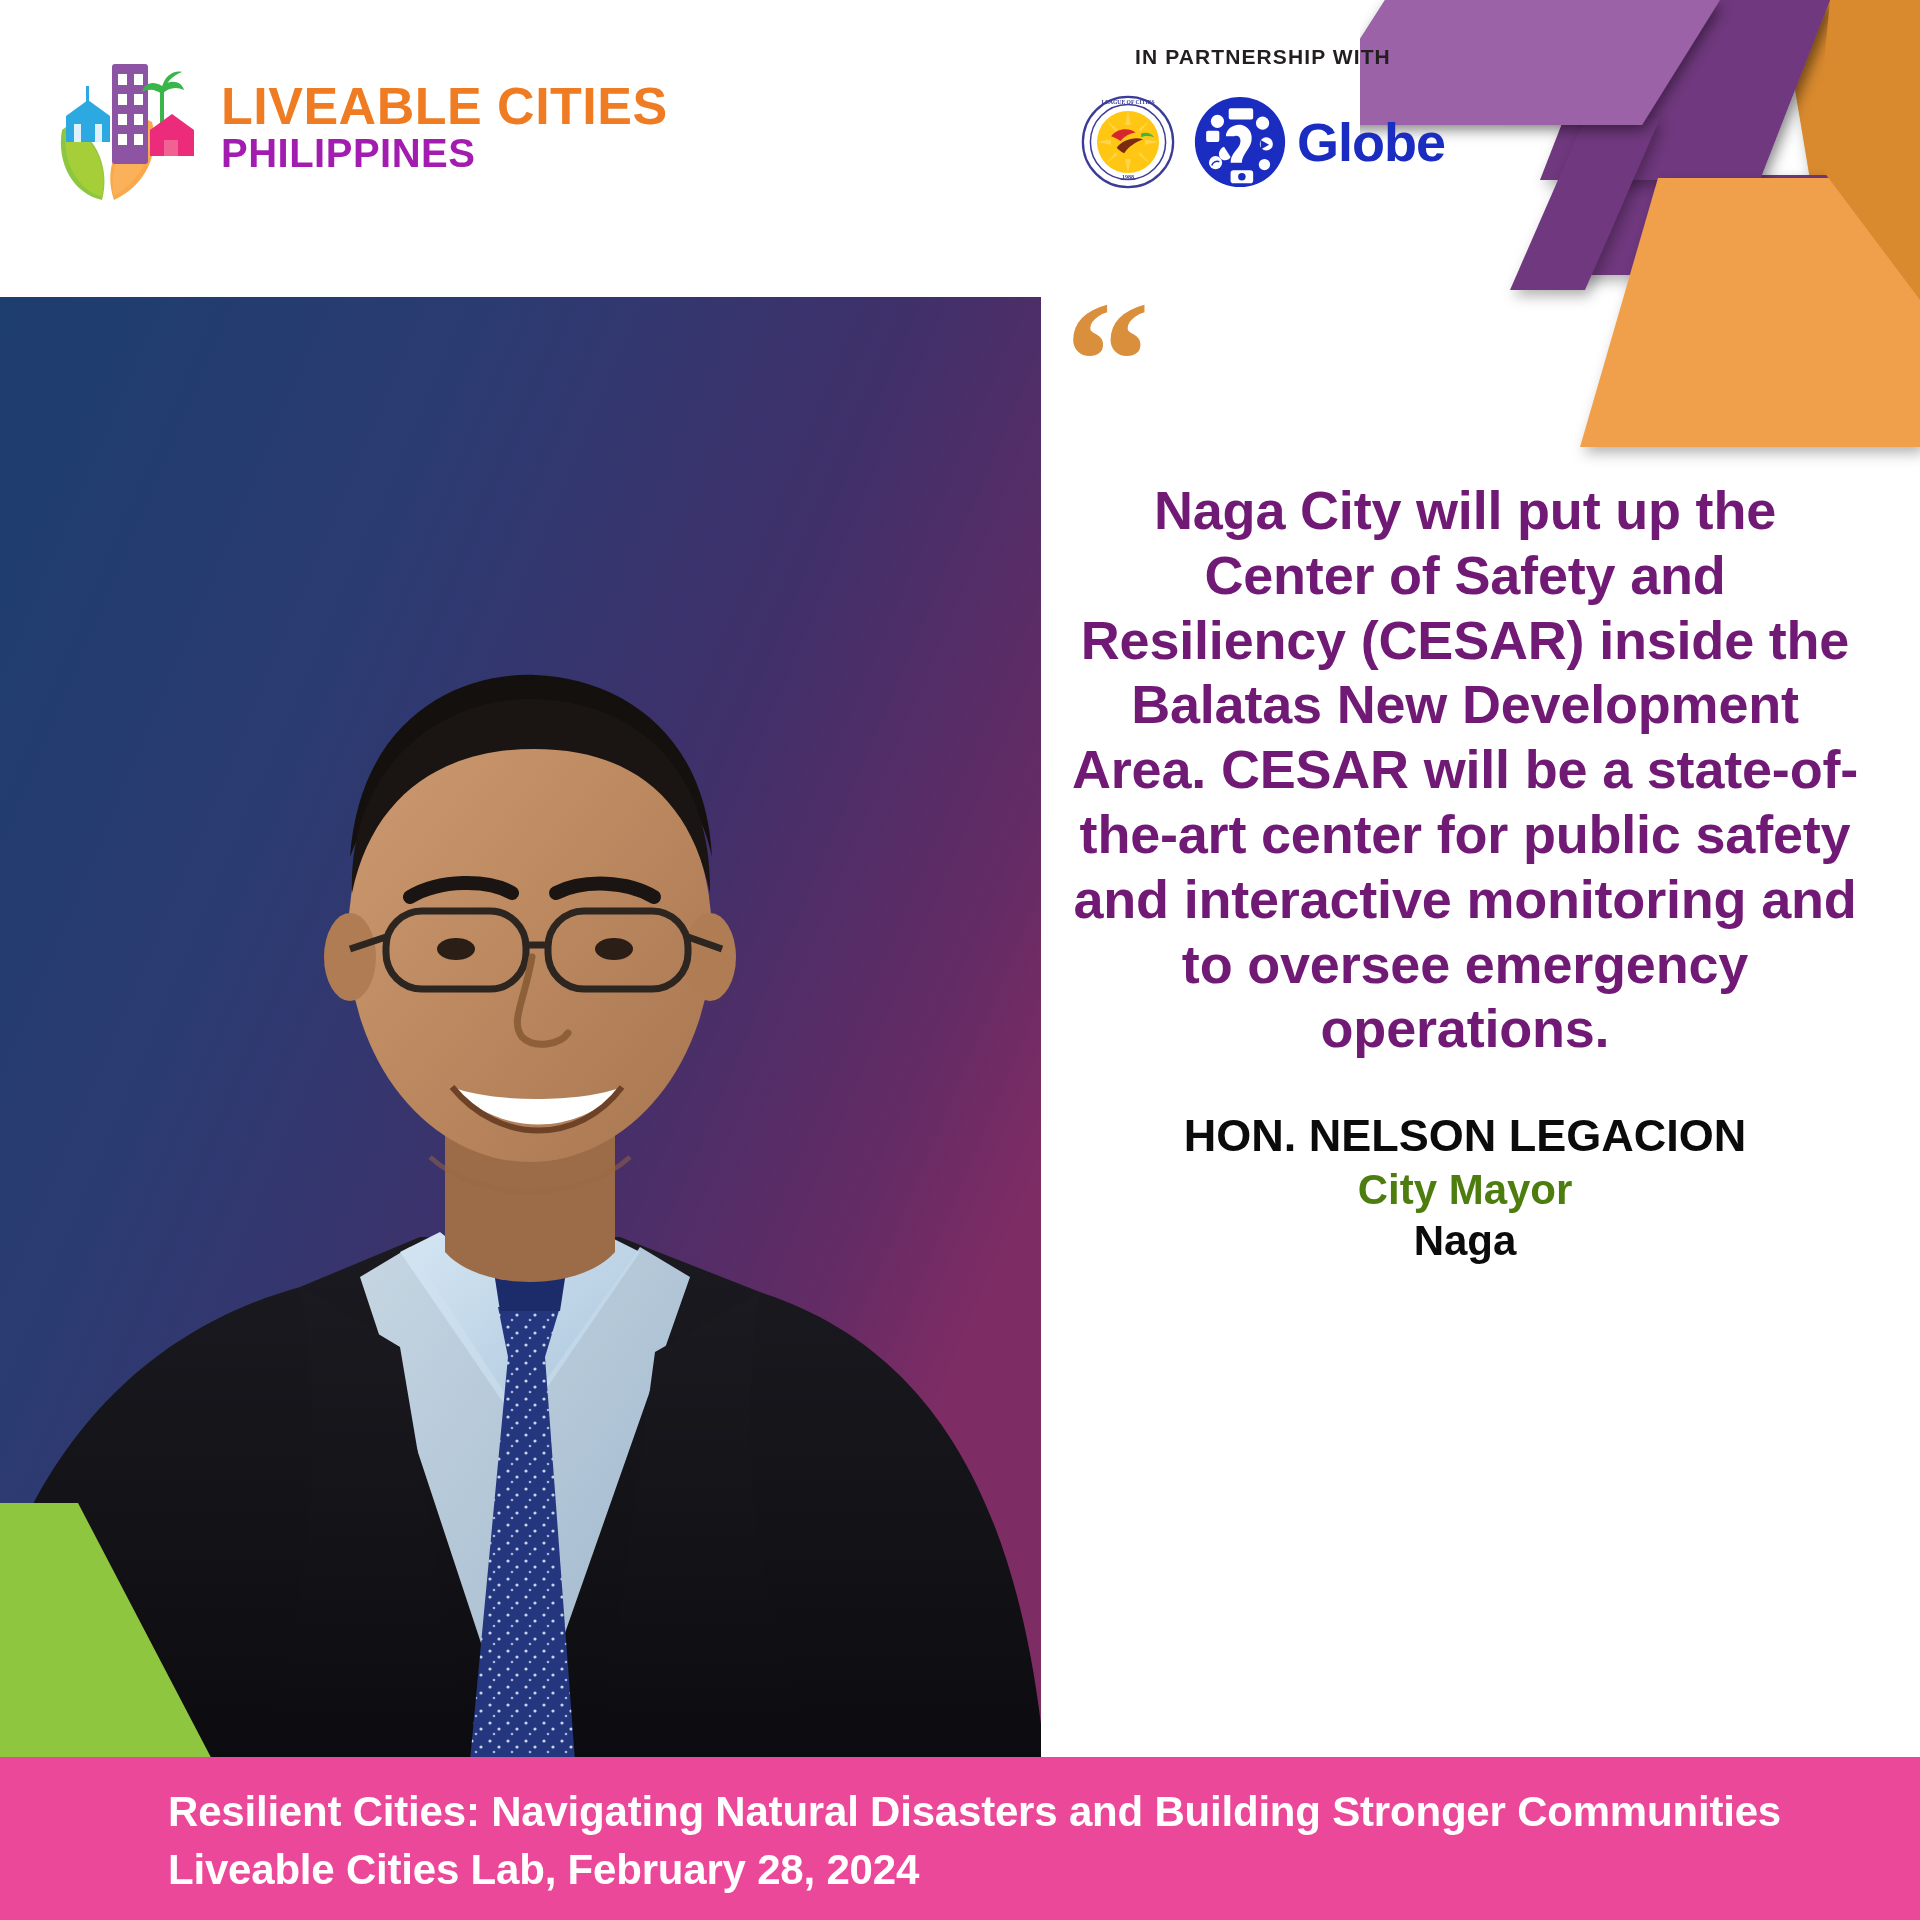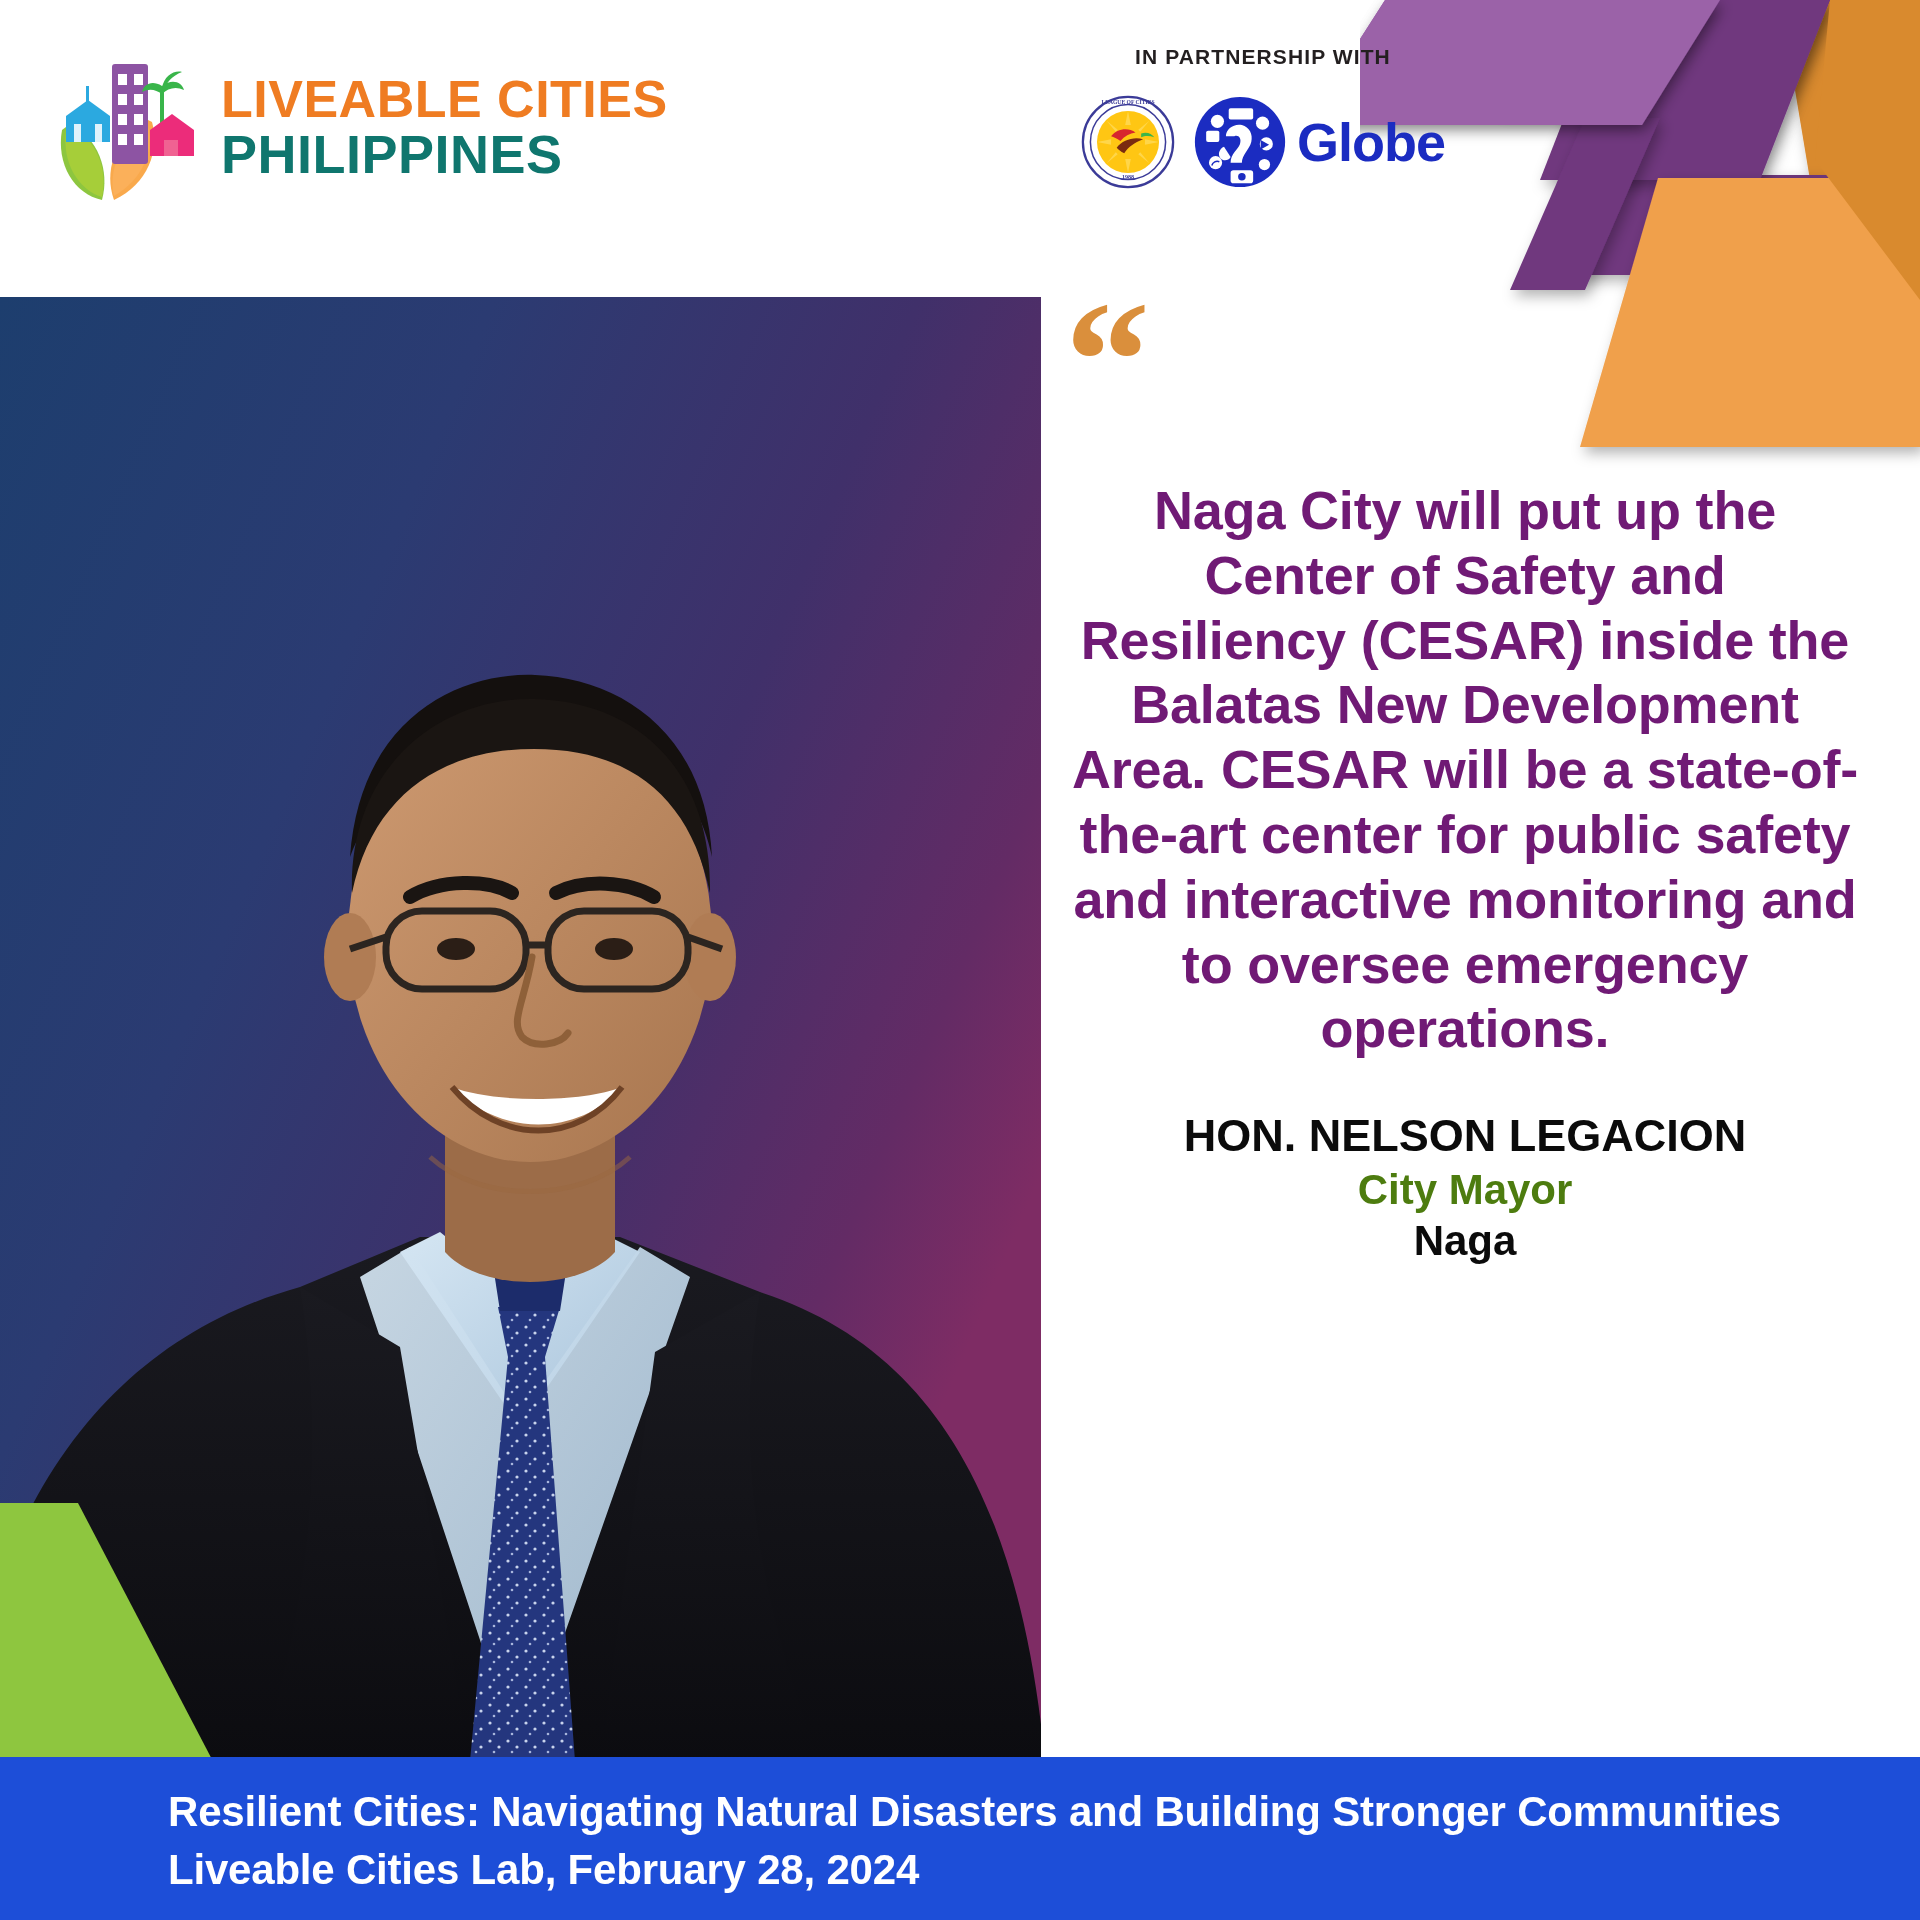--- a/index.html
+++ b/index.html
@@ -14,21 +14,21 @@
   
   #deco { position:absolute; top:0; right:0; width:560px; height:470px; z-index:1; pointer-events:none; }
 
   
   #header { position:absolute; top:0; left:0; width:1920px; height:297px; z-index:3; }
 
   #brand-logo { position:absolute; left:52px; top:52px; display:flex; align-items:center; }
   #brand-mark { width:148px; height:150px; position:relative; flex:0 0 auto; }
   #brand-words { margin-left:21px; }
   #brand-line1 { font-size:52px; font-weight:bold; color:#EF7C22; letter-spacing:0.5px; line-height:1.04; }
-  #brand-line2 { font-size:54px; font-weight:bold; color:#0f766e; letter-spacing:0.5px; line-height:1.04; }
+  #brand-line2 { font-size:40px; font-weight:bold; color:#a21caf; letter-spacing:0.5px; line-height:1.04; }
 
   #partnership { position:absolute; left:1093px; top:45px; width:340px; text-align:center; }
   #partner-label { font-size:21px; font-weight:bold; color:#231F20; letter-spacing:1.1px; }
   #partner-logos { margin-top:26px; display:flex; align-items:center; justify-content:center; gap:18px;text-align:right; }
   .seal { width:94px; height:94px; flex:0 0 auto; }
   #globe-lock { display:flex; align-items:center; gap:10px; }
   #globe-word { font-size:54px; font-weight:bold; color:#1B2CC1; letter-spacing:-1px; line-height:1; }
 
   
   #portrait {
@@ -47,21 +47,21 @@
   }
   #attribution { margin-top:48px; text-align:center; }
   #attr-name { font-size:45px; font-weight:bold; color:#0B0B0B; line-height:1.22; }
   #attr-role { font-size:42px; font-weight:bold; color:#4d7c0f; line-height:1.22; }
   #attr-city { font-size:42px; font-weight:bold; color:#0B0B0B; line-height:1.22; }
 
   
   #bottom-green { position:absolute; left:0; top:1503px; width:240px; height:360px; z-index:5;
     background:#8EC63F;
     clip-path: polygon(0 0, 78px 0, 240px 310px, 240px 360px, 0 360px); }
-  #banner { position:absolute; left:0; bottom:0; width:1920px; height:163px; background:#1d4ed8; z-index:6; }
+  #banner { position:absolute; left:0; bottom:0; width:1920px; height:163px; background:#ec4899; z-index:6; }
   #banner-inner { position:absolute; left:168px; top:26px; }
   #banner-l1 { font-size:42px; font-weight:bold; color:#ffffff; line-height:1.38; letter-spacing:-0.2px; }
   #banner-l2 { font-size:42px; font-weight:bold; color:#ffffff; line-height:1.38; letter-spacing:-0.2px; }
 </style>
 </head>
 <body>
 
 <svg id="deco" viewBox="0 0 560 470" width="560" height="470">
   <defs>
     <filter id="sh" x="-30%" y="-30%" width="180%" height="180%">

